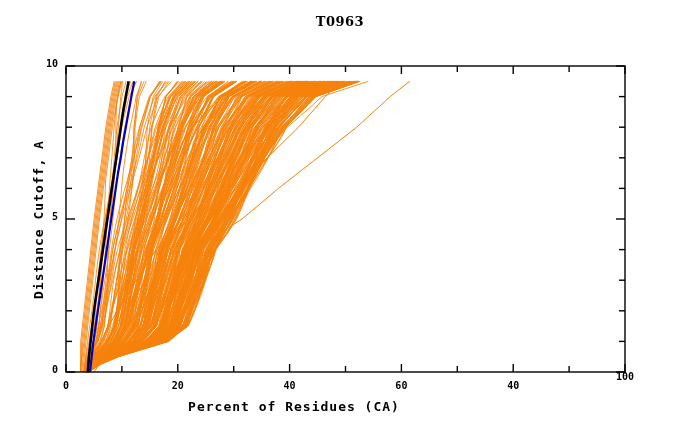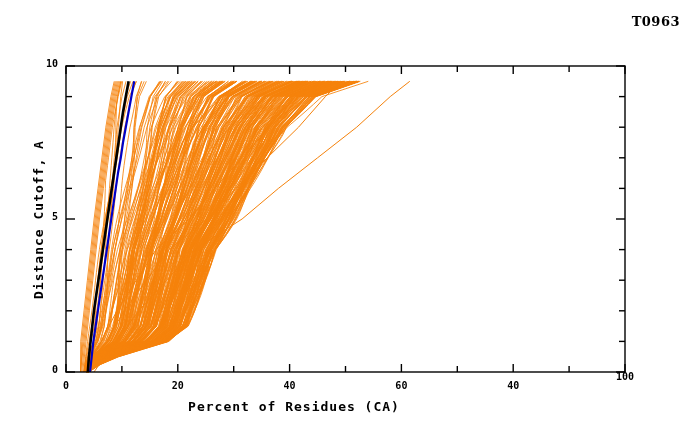--- a/index.html
+++ b/index.html
@@ -3,21 +3,21 @@
 <meta charset="utf-8">
 <style>
   html,body{margin:0;padding:0;}
   body{
     width:680px;height:440px;background:#ffffff;
     font-family:"DejaVu Sans Mono","Liberation Mono",monospace;
     overflow:hidden;position:relative;
   }
   #plot-root{position:absolute;left:0;top:0;width:680px;height:440px;}
   .title{
-    position:absolute;left:0;top:14px;width:680px;text-align:right;
+    position:absolute;left:0;top:14px;width:680px;text-align:center;
     font-family:"DejaVu Serif","Liberation Serif",serif;
     font-size:13px;font-weight:bold;color:#000;letter-spacing:0.5px;
   }
   .xlabel{
     position:absolute;left:0;top:399px;width:588px;text-align:center;
     font-family:"DejaVu Sans Mono","Liberation Mono",monospace;
     font-size:13px;font-weight:bold;color:#000;letter-spacing:1px;
   }
   .ylabel{
     position:absolute;left:-72px;top:212px;width:220px;text-align:center;

